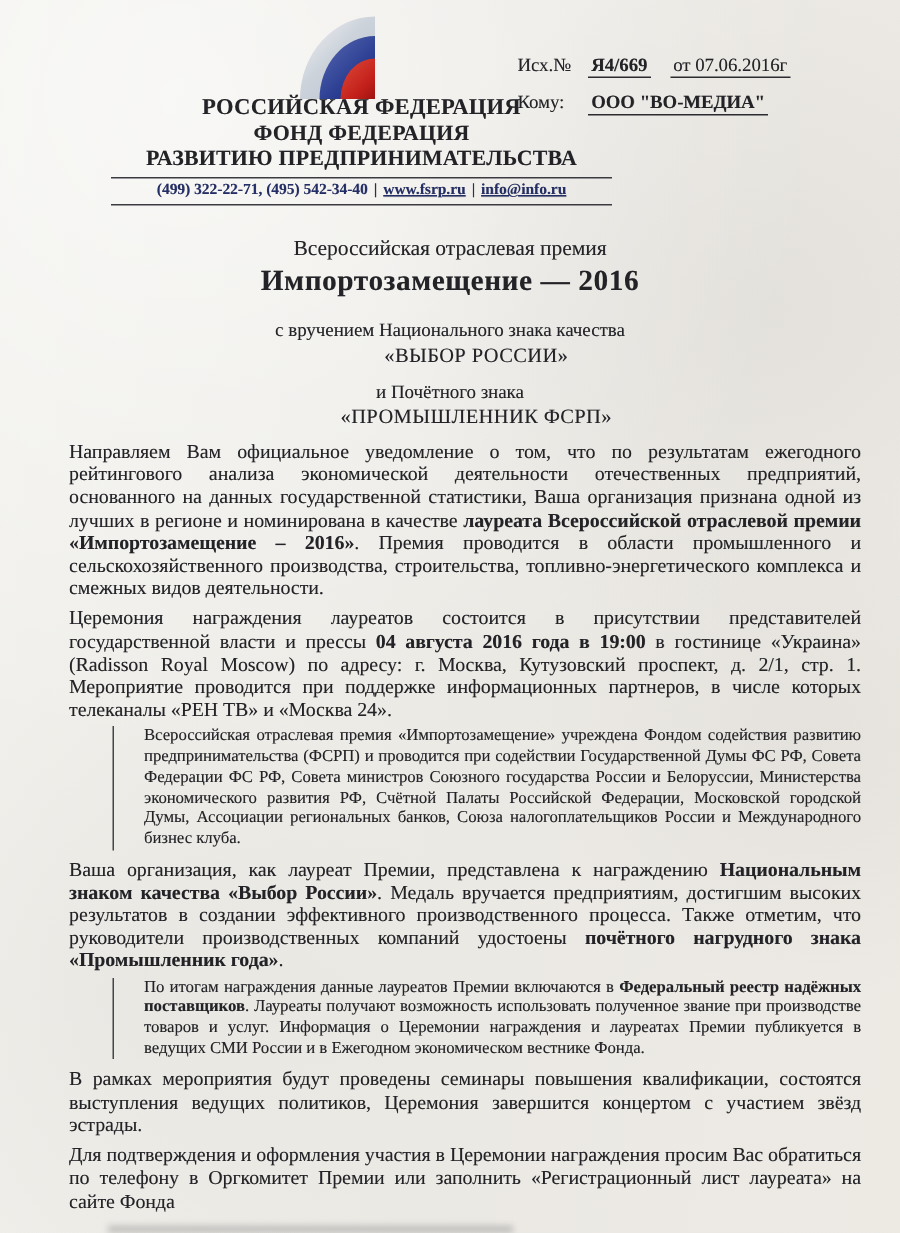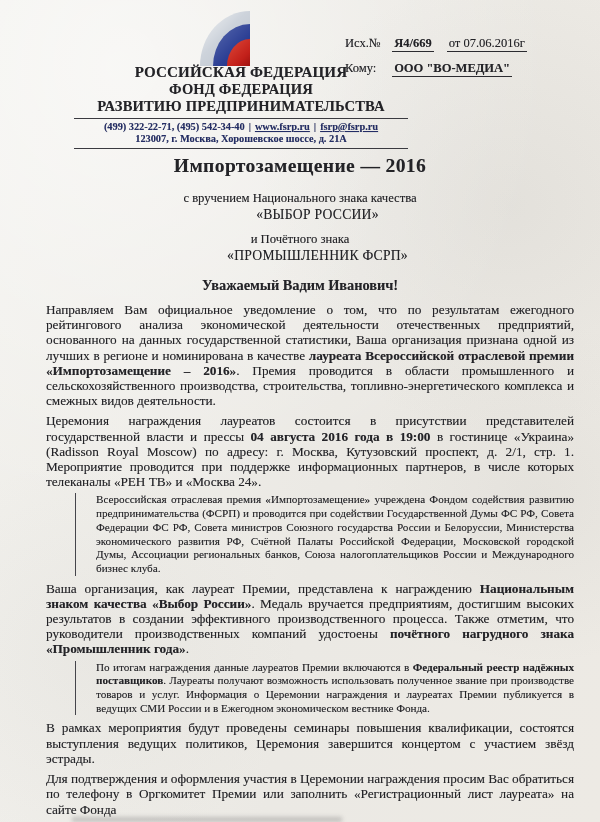--- a/index.html
+++ b/index.html
@@ -81,46 +81,45 @@
       <div class="ring mid"></div>
       <div class="ring inner"></div>
     </div>
 
     <div class="org">
       <div class="org-l1">РОССИЙСКАЯ ФЕДЕРАЦИЯ</div>
       <div class="org-l2">ФОНД ФЕДЕРАЦИЯ</div>
       <div class="org-l2">РАЗВИТИЮ ПРЕДПРИНИМАТЕЛЬСТВА</div>
       <div class="contact">
         <div>
-          <span>(499) 322-22-71, (495) 542-34-40</span><span class="sep">|</span><span class="u">www.fsrp.ru</span><span class="sep">|</span><span class="u">fsrp@fsrp.ru</span>
+          <span>(499) 322-22-71, (495) 542-34-40</span><span class="sep">|</span><span class="u">www.fsrp.ru</span><span class="sep">|</span><span class="u">info@info.ru</span>
         </div>
-        <div>123007, г. Москва, Хорошевское шоссе, д. 21А</div>
       </div>
     </div>
 
     <div class="ref">
       <div class="ref-row">
         <span class="ref-label">Исх.№</span>
         <span class="ref-val b">Я4/669</span>
         <span class="ref-val">от 07.06.2016г</span>
       </div>
       <div class="ref-row">
         <span class="ref-label">Кому:</span>
         <span class="ref-val b">ООО "ВО-МЕДИА"</span>
       </div>
     </div>
   </header>
 
   <section class="titleblock">
+    <div class="t-sub">Всероссийская отраслевая премия</div>
     <div class="t-main">Импортозамещение — 2016</div>
     <div class="t-intro">с вручением Национального знака качества</div>
     <div class="t-mark">«ВЫБОР РОССИИ»</div>
     <div class="t-intro2">и Почётного знака</div>
     <div class="t-mark">«ПРОМЫШЛЕННИК ФСРП»</div>
-    <div class="salutation">Уважаемый Вадим Иванович!</div>
   </section>
 
   <main class="letter-body">
       <p class="para"><span>Направляем Вам официальное уведомление о том, что по результатам ежегодного рейтингового анализа экономической деятельности отечественных предприятий, основанного на данных государственной статистики, Ваша организация признана одной из лучших в регионе и номинирована в качестве </span><span class="b">лауреата Всероссийской отраслевой премии «Импортозамещение – 2016»</span><span>. Премия проводится в области промышленного и сельскохозяйственного производства, строительства, топливно-энергетического комплекса и смежных видов деятельности.</span></p>
       <p class="para"><span>Церемония награждения лауреатов состоится в присутствии представителей государственной власти и прессы </span><span class="b">04 августа 2016 года в 19:00</span><span> в гостинице «Украина» (Radisson Royal Moscow) по адресу: г. Москва, Кутузовский проспект, д. 2/1, стр. 1. Мероприятие проводится при поддержке информационных партнеров, в числе которых телеканалы «РЕН ТВ» и «Москва 24».</span></p>
       <div class="note"><span>Всероссийская отраслевая премия «Импортозамещение» учреждена Фондом содействия развитию предпринимательства (ФСРП) и проводится при содействии Государственной Думы ФС РФ, Совета Федерации ФС РФ, Совета министров Союзного государства России и Белоруссии, Министерства экономического развития РФ, Счётной Палаты Российской Федерации, Московской городской Думы, Ассоциации региональных банков, Союза налогоплательщиков России и Международного бизнес клуба.</span></div>
       <p class="para"><span>Ваша организация, как лауреат Премии, представлена к награждению </span><span class="b">Национальным знаком качества «Выбор России»</span><span>. Медаль вручается предприятиям, достигшим высоких результатов в создании эффективного производственного процесса. Также отметим, что руководители производственных компаний удостоены </span><span class="b">почётного нагрудного знака «Промышленник года»</span><span>.</span></p>
       <div class="note"><span>По итогам награждения данные лауреатов Премии включаются в </span><span class="b">Федеральный реестр надёжных поставщиков</span><span>. Лауреаты получают возможность использовать полученное звание при производстве товаров и услуг. Информация о Церемонии награждения и лауреатах Премии публикуется в ведущих СМИ России и в Ежегодном экономическом вестнике Фонда.</span></div>
       <p class="para"><span>В рамках мероприятия будут проведены семинары повышения квалификации, состоятся выступления ведущих политиков, Церемония завершится концертом с участием звёзд эстрады.</span></p>
       <p class="para"><span>Для подтверждения и оформления участия в Церемонии награждения просим Вас обратиться по телефону в Оргкомитет Премии или заполнить «Регистрационный лист лауреата» на сайте Фонда </span></p>

